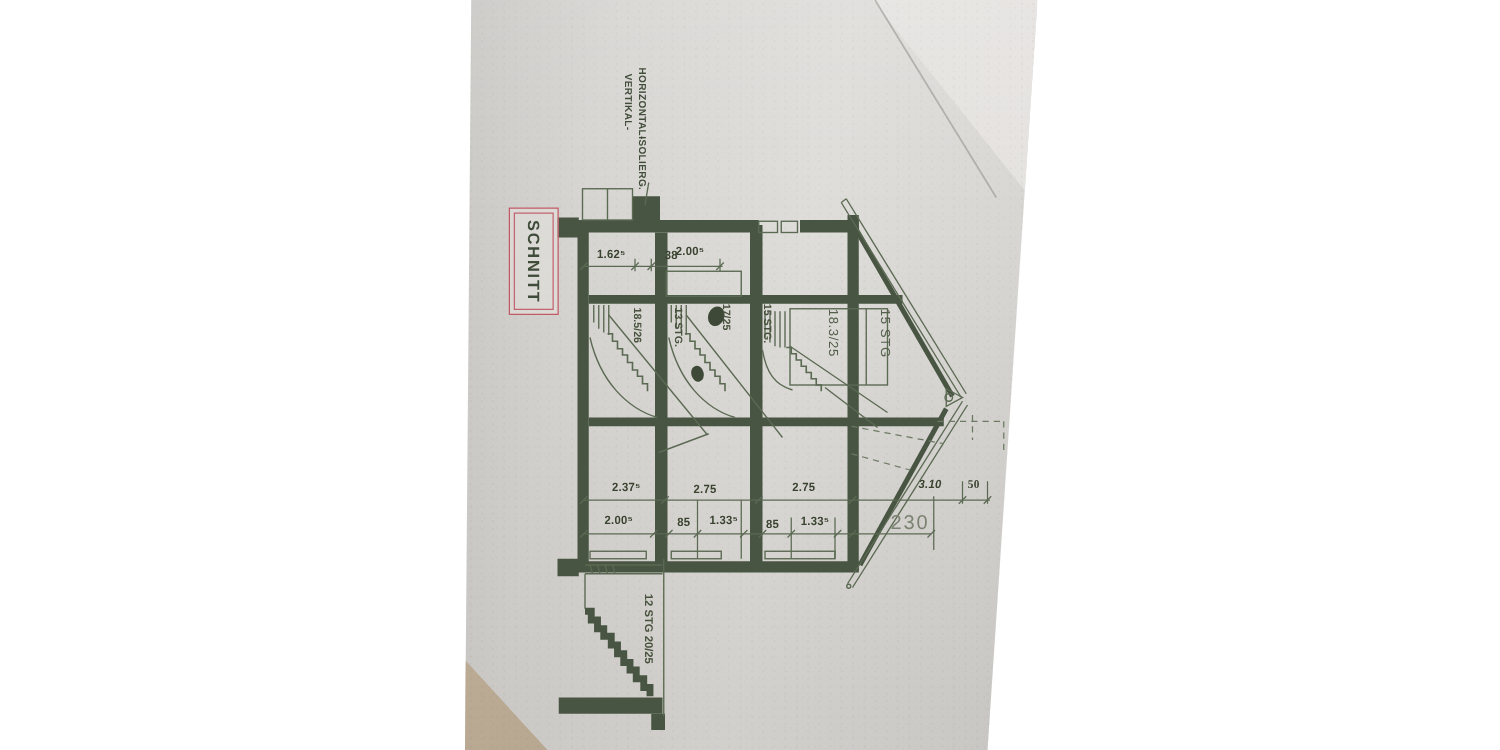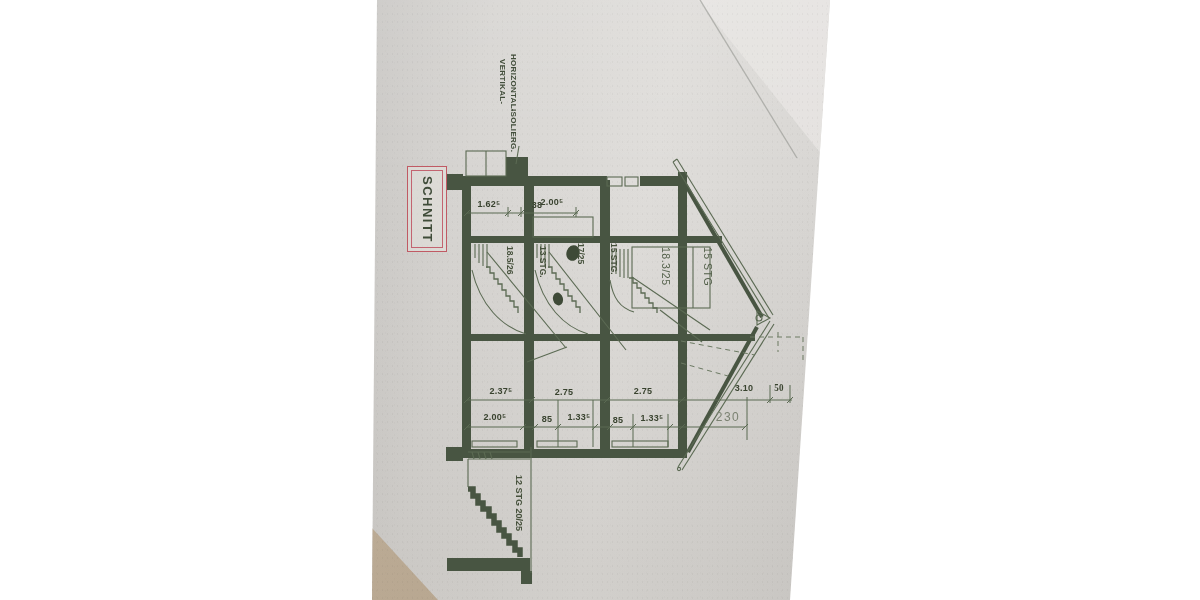--- a/index.html
+++ b/index.html
@@ -34,21 +34,21 @@
   .table-corner{
     position:absolute;left:0;top:0;width:80px;height:600px;
     clip-path:polygon(0 528px,66px 600px,0 600px);
     background:linear-gradient(120deg,#cbbaa4,#c2b098);
   }
   
   svg.linework{position:absolute;left:0;top:0;pointer-events:none;}
   
   .lbl{position:absolute;color:#39432f;white-space:pre;}
   .dim{font-size:9.5px;font-weight:700;transform:translateX(-50%) scaleX(.95);letter-spacing:.2px;}
-  .dim-light{font-size:12px;font-weight:400;color:#7b8272;letter-spacing:1.5px;transform:translateX(-50%);}
+  .dim-light{font-size:16px;font-weight:400;color:#7b8272;letter-spacing:1.5px;transform:translateX(-50%);}
   .vtxt{writing-mode:vertical-rl;text-orientation:mixed;}
   .ins{font-size:8px;font-weight:700;color:#414d3a;letter-spacing:.3px;}
   .stair{font-size:8.5px;font-weight:700;color:#47523d;line-height:11px;}
   .stair span{display:block;}
   .stair-big{font-size:10.5px;font-weight:400;color:#53604a;line-height:14px;letter-spacing:.5px;}
   .stair-big span{display:block;}
   
   .schnitt-box{
     position:absolute;left:407px;top:166px;width:40px;height:86px;
     border:1.6px solid #c05a64;background:rgba(228,225,221,.55);
@@ -245,21 +245,21 @@
 </div>
 <div class="lbl vtxt stair" style="left:513px;top:475px;font-size:9px;">12 STG 20/25</div>
 
 <div class="lbl dim" style="left:489px;top:198px;">1.62⁵</div>
 <div class="lbl dim" style="left:516px;top:199px;margin-left:21px;">38</div>
 <div class="lbl dim" style="left:552px;top:196px;">2.00⁵</div>
 
 <div class="lbl dim" style="left:501px;top:385px;">2.37⁵</div>
 <div class="lbl dim" style="left:564px;top:386px;">2.75</div>
 <div class="lbl dim" style="left:643px;top:385px;">2.75</div>
-<div class="lbl dim" style="left:744px;top:382px;">3.10</div>
+<div class="lbl dim" style="left:744px;top:382px;font-style:italic;">3.10</div>
 <div class="lbl dim" style="left:779px;top:383px;font-family:Liberation Serif, serif;">50</div>
 
 <div class="lbl dim" style="left:495px;top:411px;">2.00⁵</div>
 <div class="lbl dim" style="left:547px;top:413px;">85</div>
 <div class="lbl dim" style="left:579px;top:411px;">1.33⁵</div>
 <div class="lbl dim" style="left:618px;top:414px;">85</div>
 <div class="lbl dim" style="left:652px;top:412px;">1.33⁵</div>
 
 <div class="lbl dim-light" style="left:728px;top:410px;">230</div>
 

